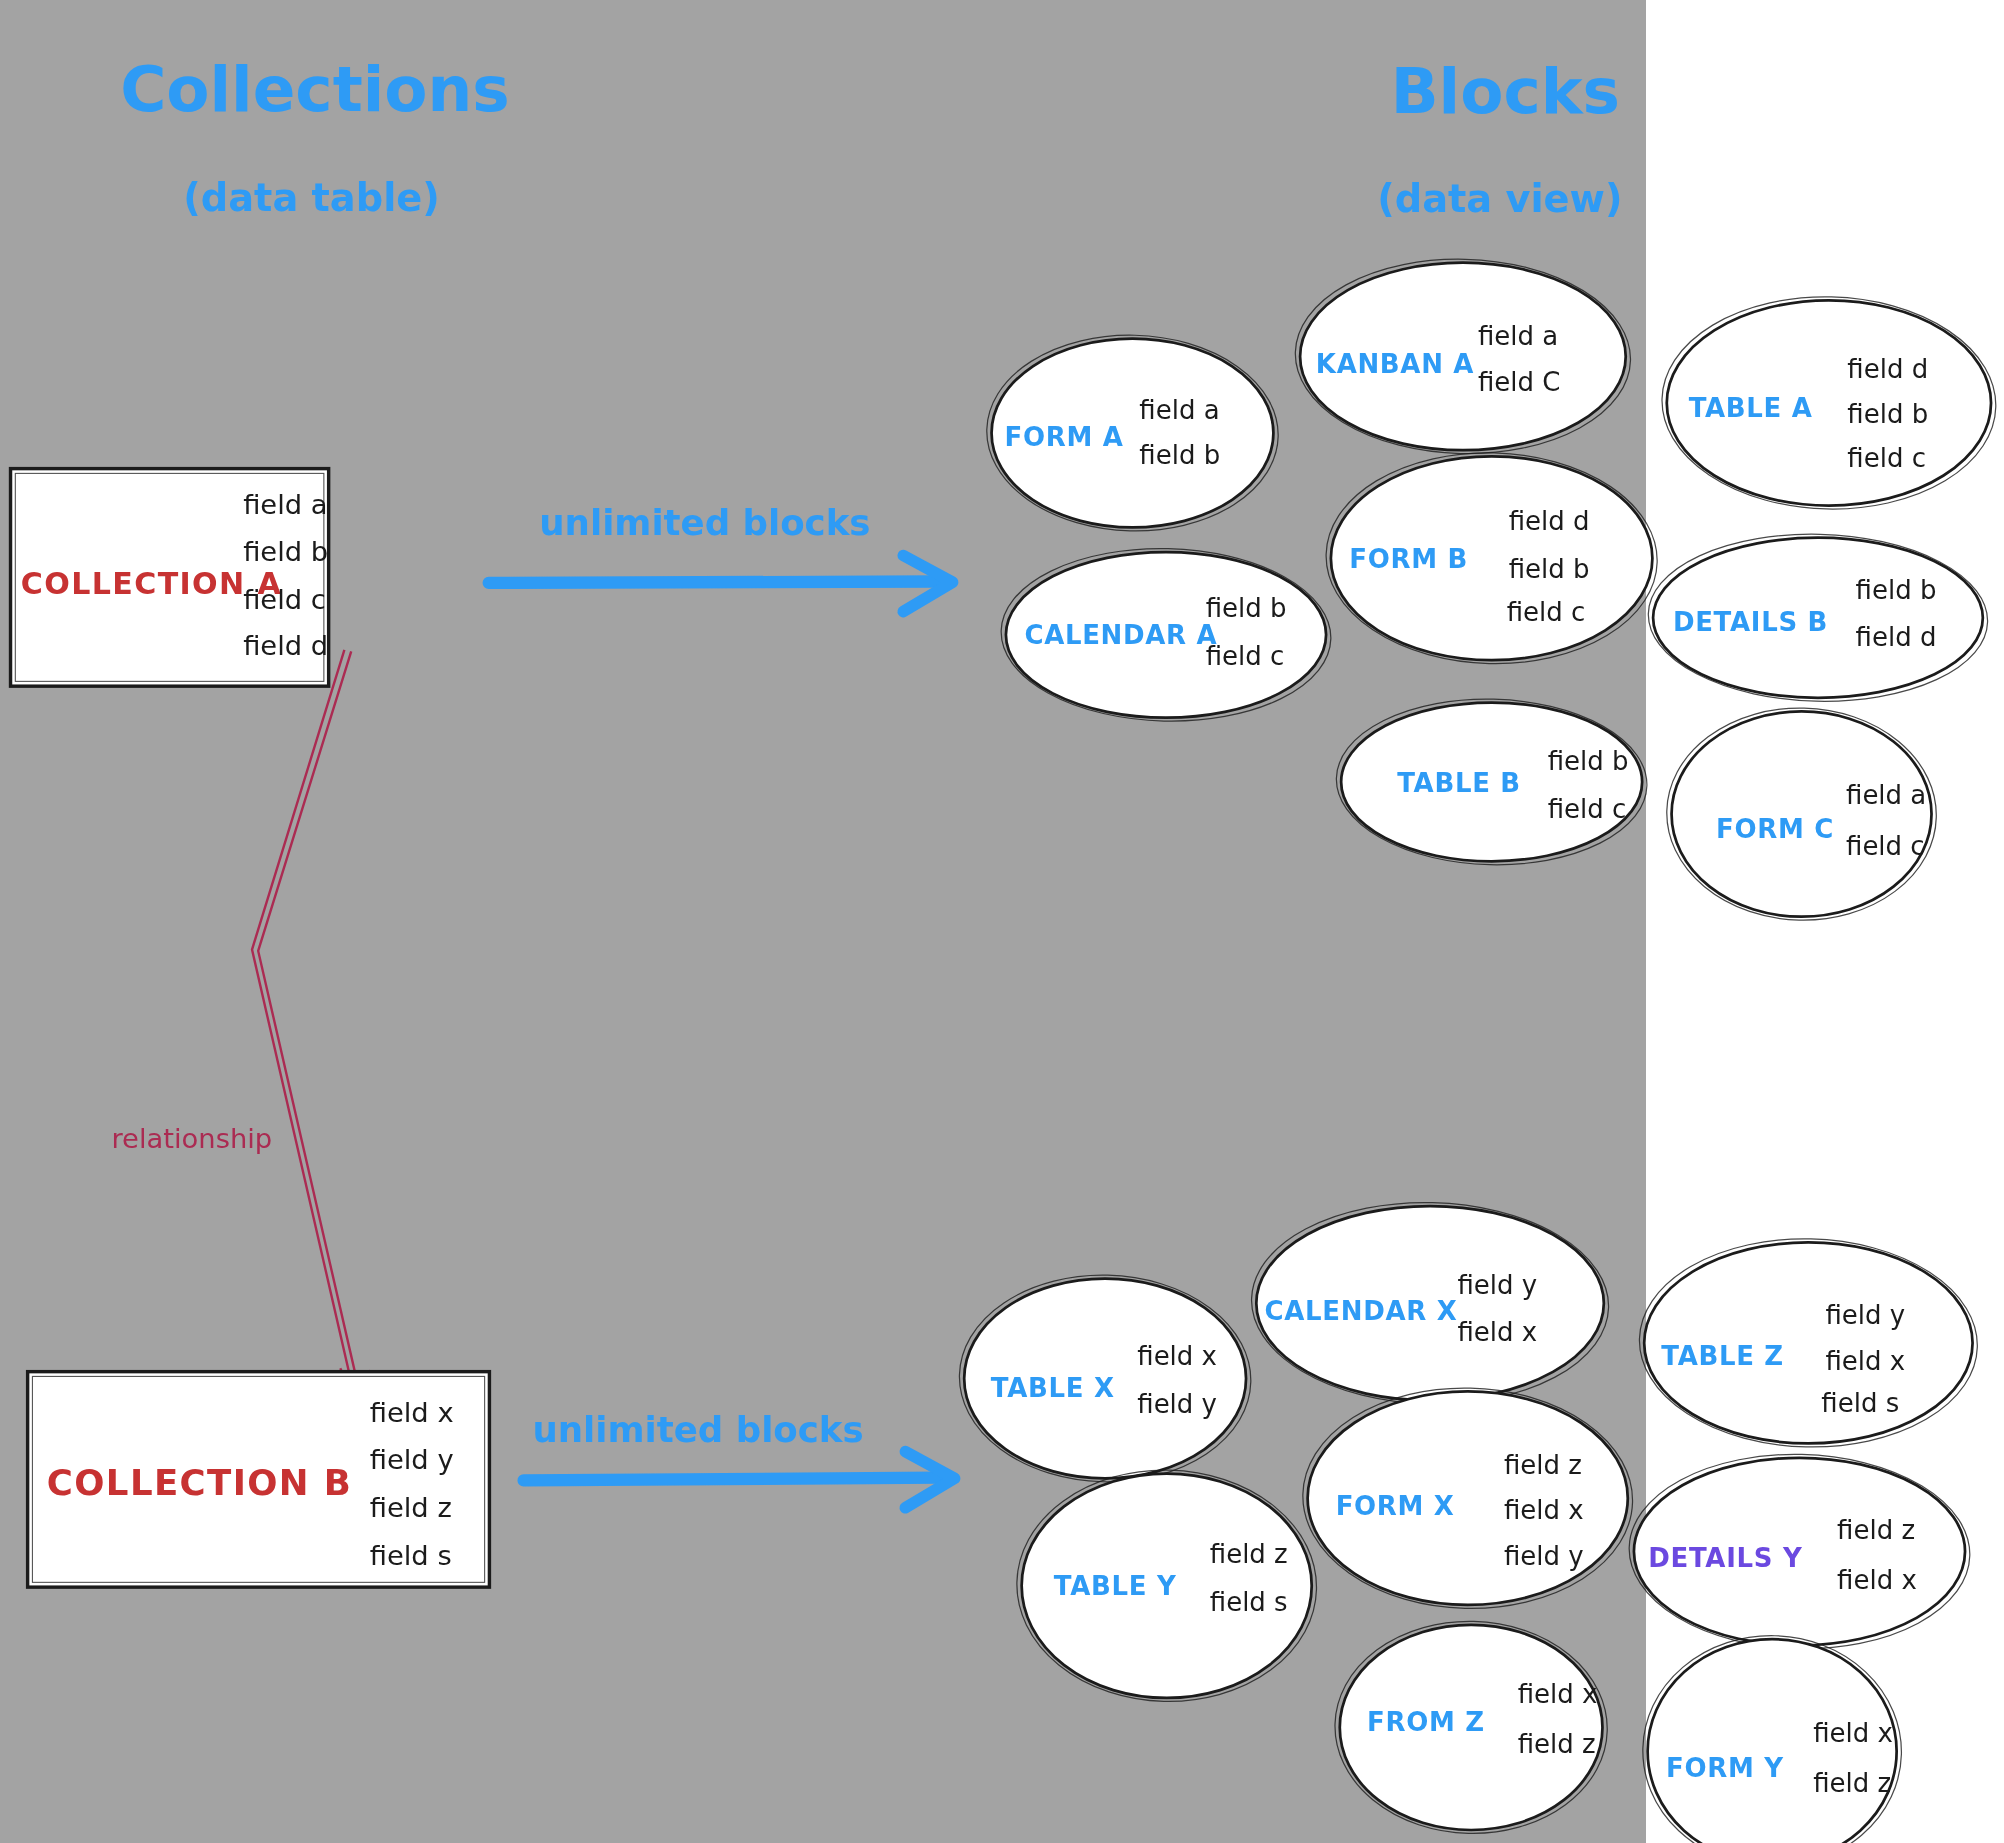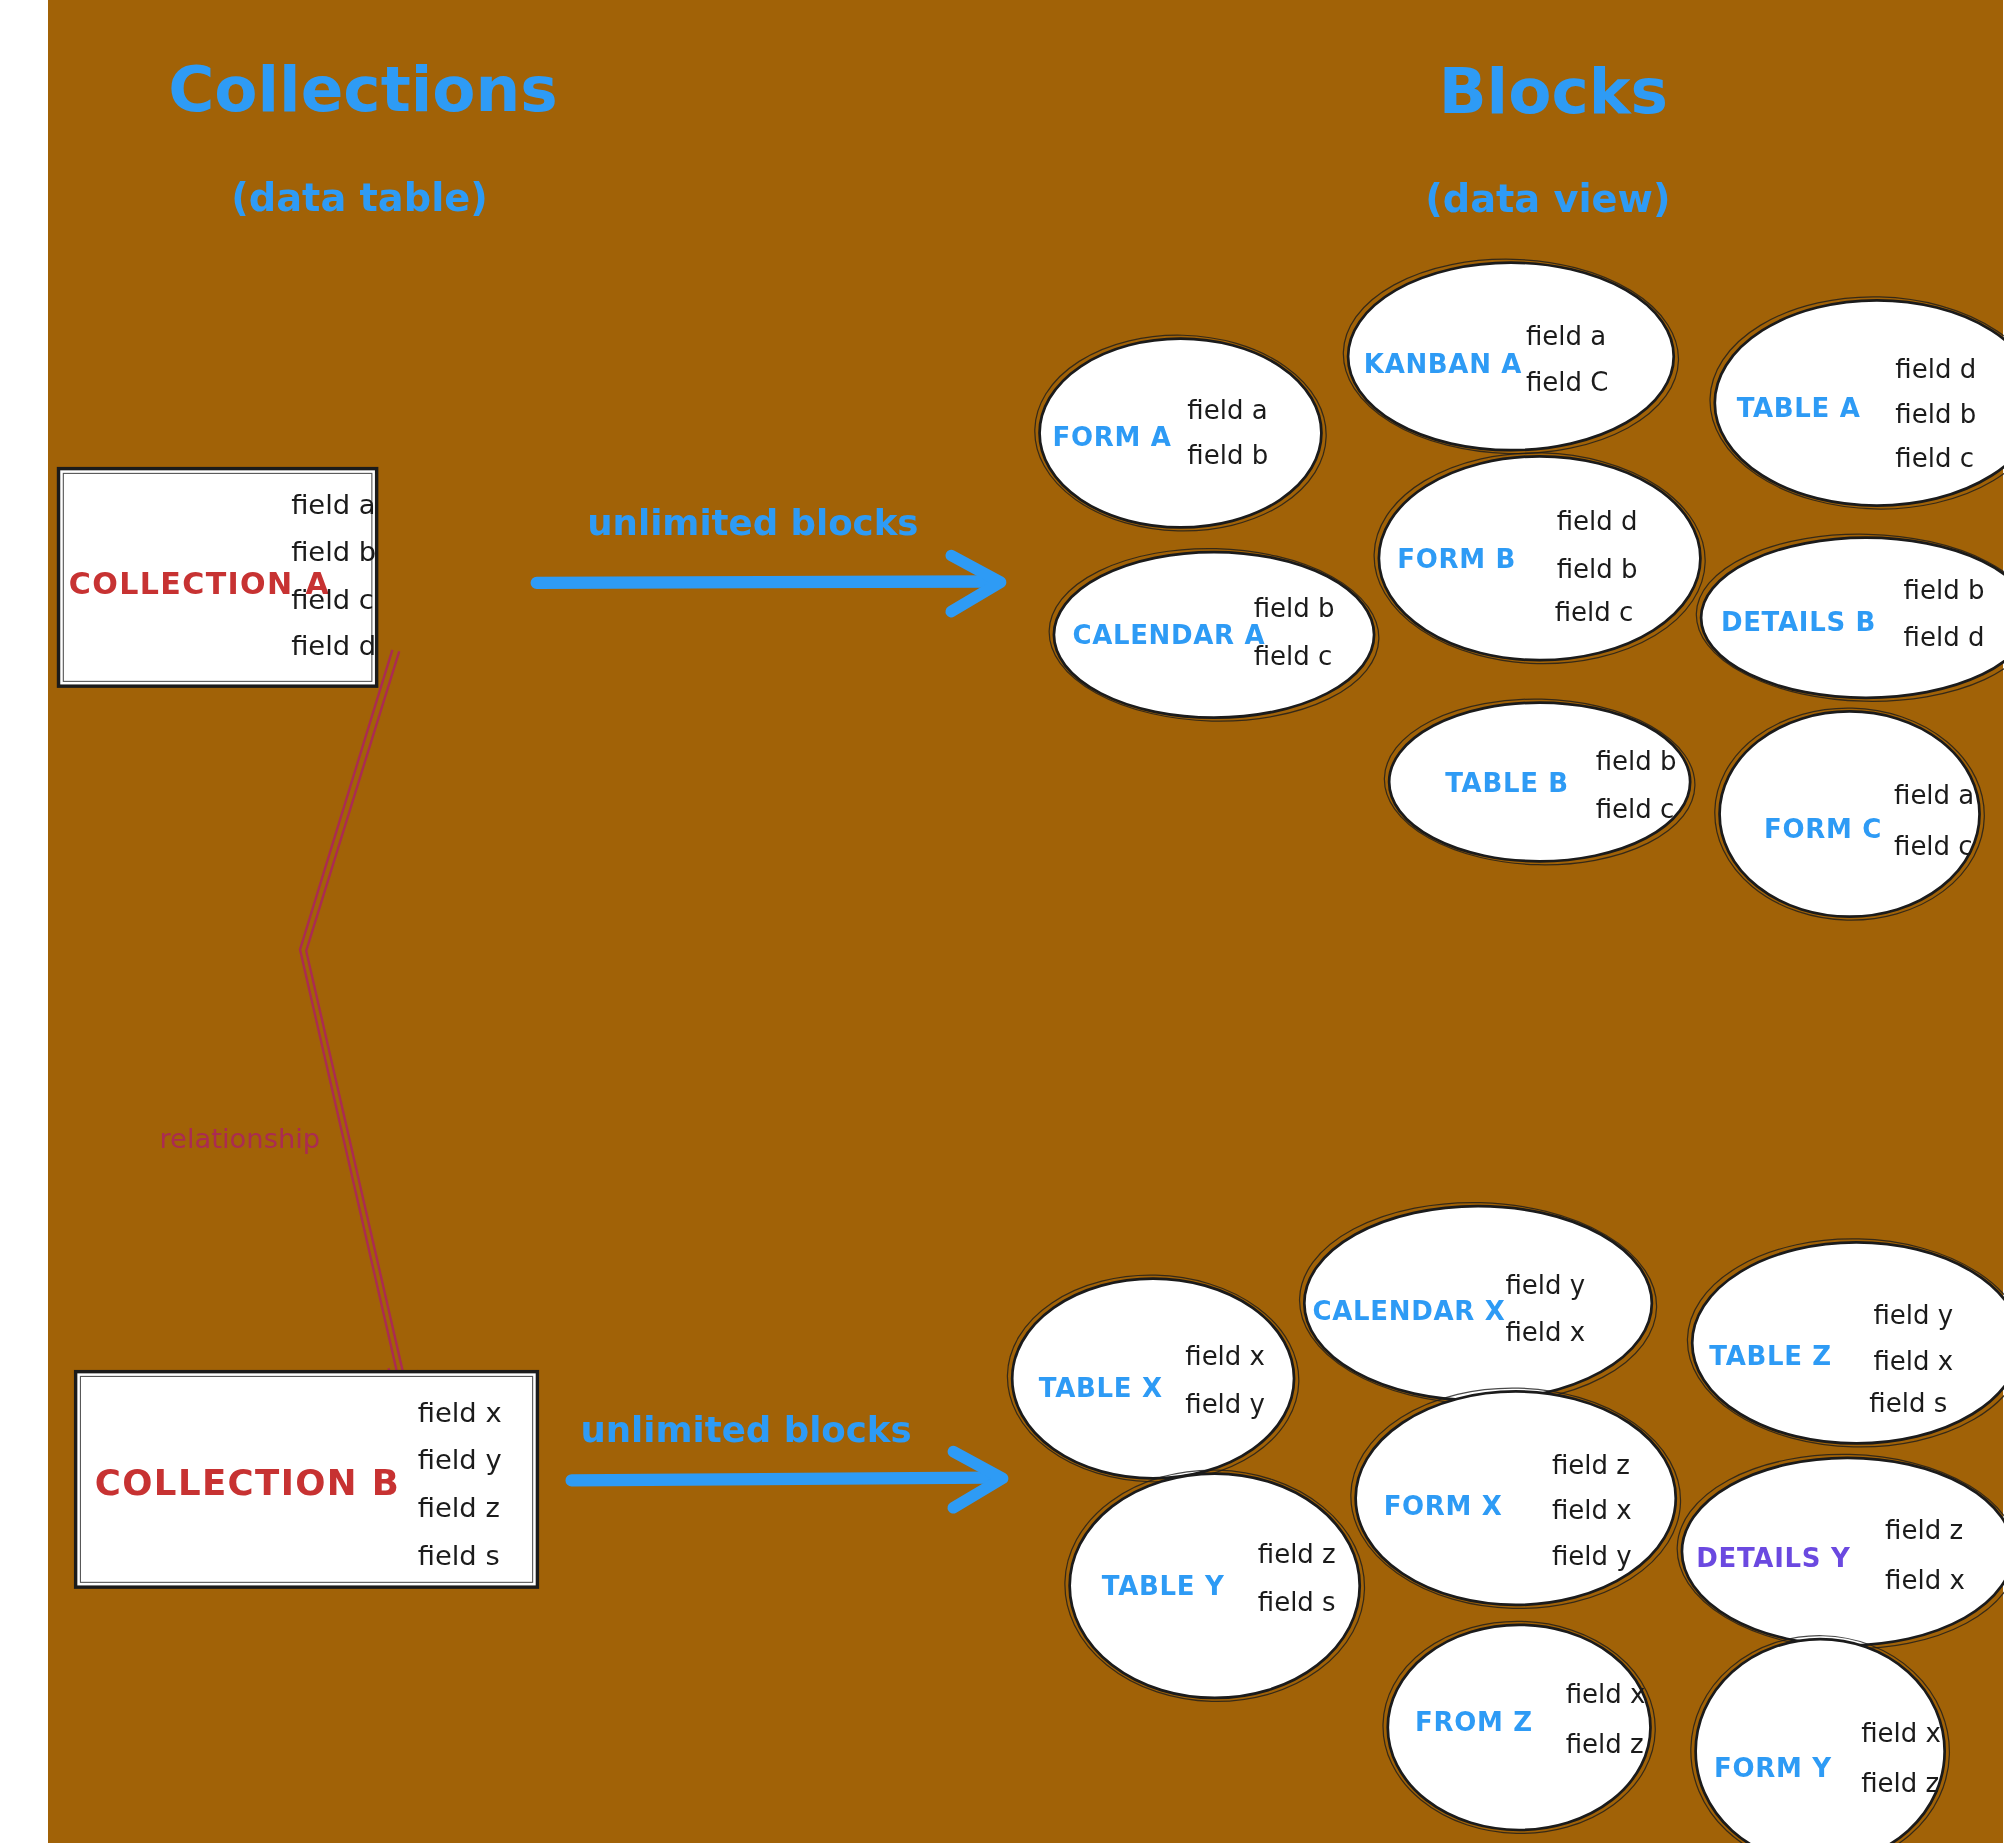--- a/index.html
+++ b/index.html
@@ -1,22 +1,21 @@
 <!DOCTYPE html>
 <html style="--blue: #2e9bf5; --red: #c73232; --crimson: #ab2b52; --purple: #6b49e0; --ink: #1b1b1b;font-size:11px"><head>
 <meta charset="utf-8">
 <style>
   html, body { margin: 0; padding: 0; background: #ffffff; }
   .canvas {
     position: relative;
-    width: 1955px;
+    width: 1646px;
     height: 1843px;
-    background: #a16207;
+    background: #a3a3a3;
     font-family: "DejaVu Sans", sans-serif;
-    margin-left: 48px;
   }
   svg { display: block; }
   text { font-family: "DejaVu Sans", sans-serif; }
   .col-title   { font-size: 92px; font-weight: 700; fill: var(--blue); }
   .col-subtitle{ font-size: 56px; font-weight: 700; fill: var(--blue); }
   .arrow-label { font-size: 52px; font-weight: 600; fill: var(--blue); }
   .rel-label   { font-size: 40px; font-weight: 500; fill: var(--crimson); }
   .coll-name   { font-weight: 700; fill: var(--red); letter-spacing: 2px; }
   .coll-field  { font-size: 40px; fill: var(--ink); }
   .blk-label   { font-size: 38px; font-weight: 600; letter-spacing: 1px; }

